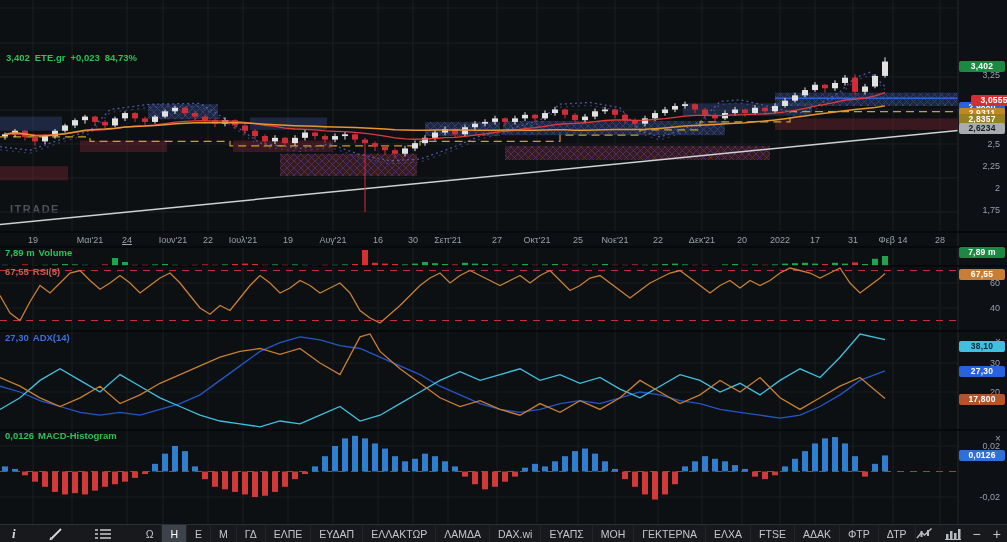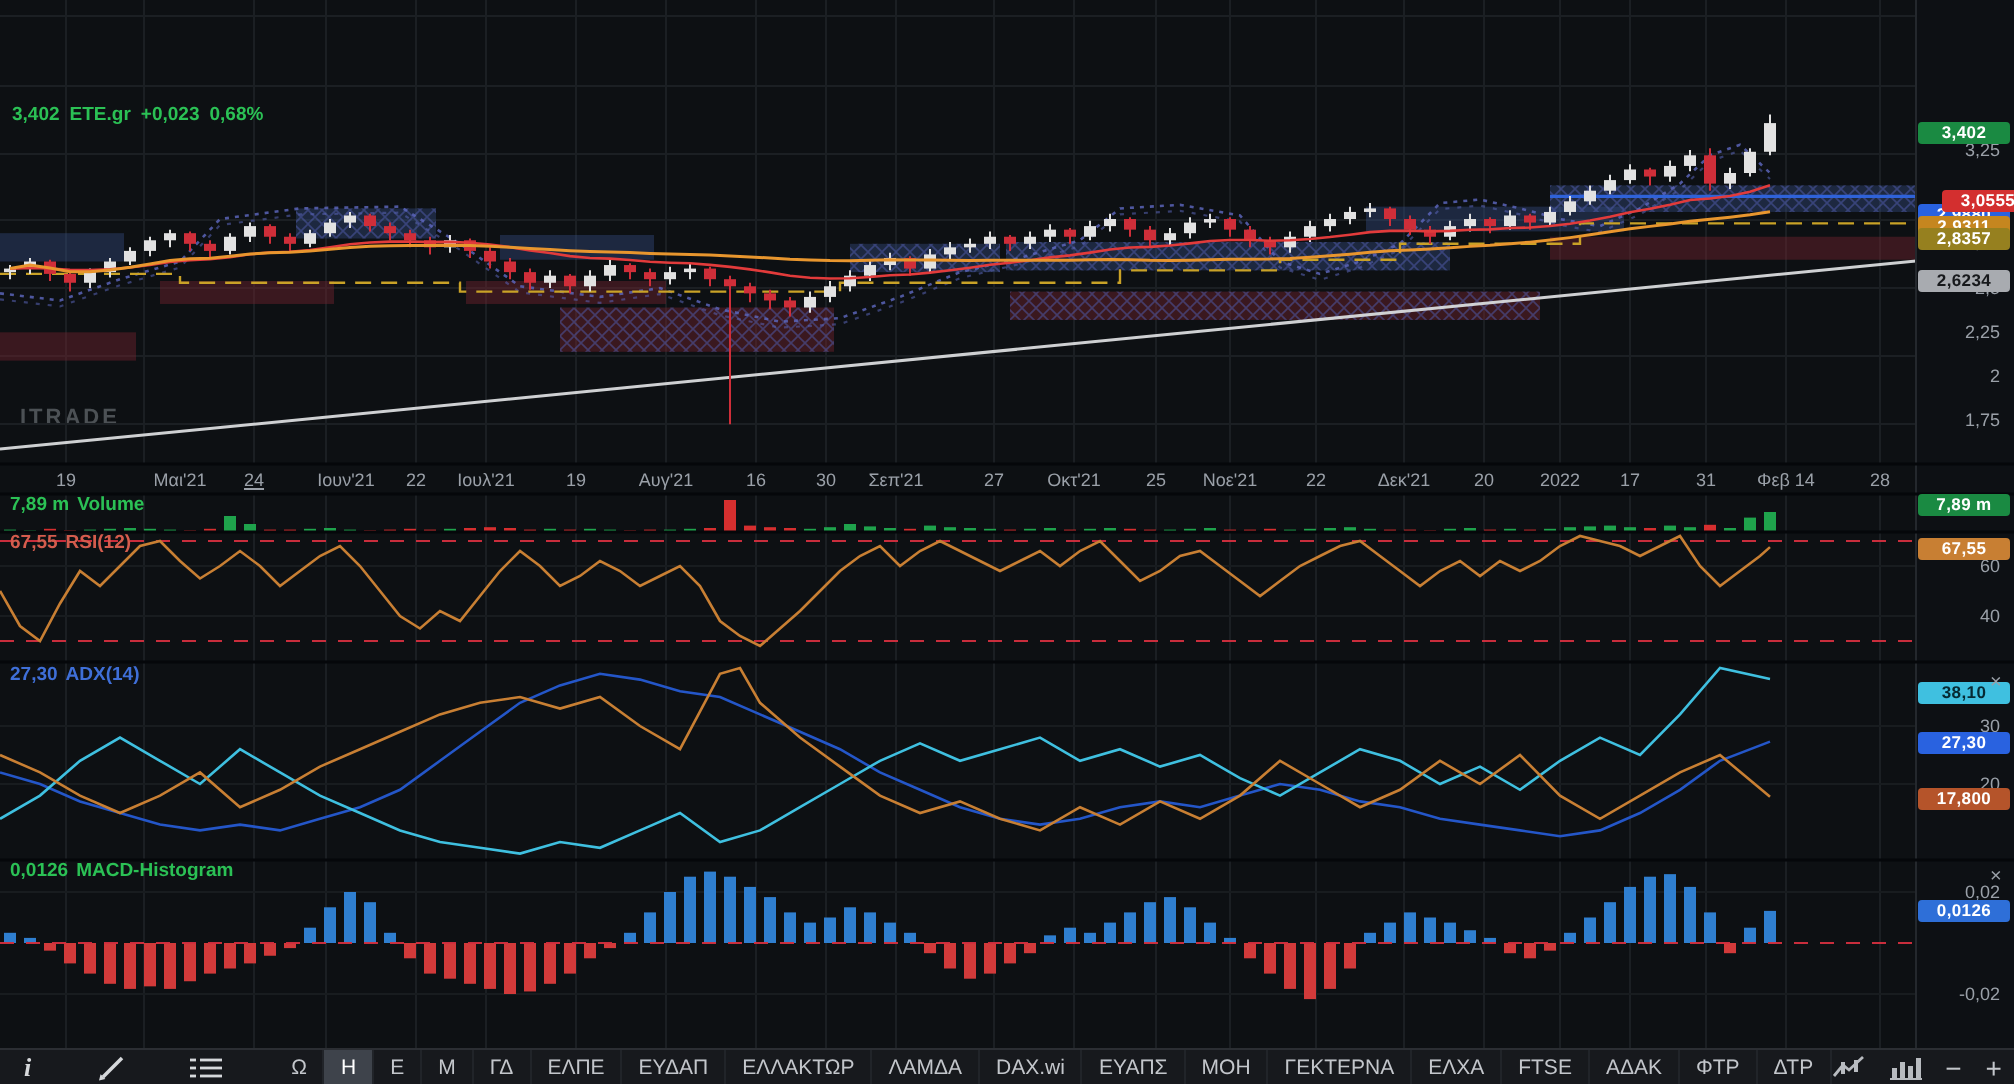--- a/index.html
+++ b/index.html
@@ -497,27 +497,27 @@
       <rect x="958" y="0" width="49" height="524" fill="#0d1014"></rect>
       <line x1="958" y1="0" x2="958" y2="524" stroke="#24282d"></line>
       <line x1="0" y1="232" x2="1007" y2="232" stroke="#05070a" stroke-width="1.5"></line>
       <line x1="0" y1="247" x2="1007" y2="247" stroke="#05070a" stroke-width="1.5"></line>
       <line x1="0" y1="266" x2="1007" y2="266" stroke="#05070a" stroke-width="1.5"></line>
       <line x1="0" y1="331" x2="1007" y2="331" stroke="#05070a" stroke-width="1.5"></line>
       <line x1="0" y1="430" x2="1007" y2="430" stroke="#05070a" stroke-width="1.5"></line>
     </svg>
   <div id="ov">
     <div class="syminfo">
-      <span>3,402</span><span>ETE.gr</span><span>+0,023</span><span>0,68%</span>
+      <span>3,402</span><span>ETE.gr</span><span>+0,023</span><span>84,73%</span>
     </div>
     <div class="plabel" style="top:247px;color:#2bc155">
       <span>7,89 m</span><span>Volume</span>
     </div>
     <div class="plabel" style="top:266px;color:#d45c4d">
-      <span>67,55</span><span>RSI(12)</span>
+      <span>67,55</span><span>RSI(5)</span>
     </div>
     <div class="plabel" style="top:332px;color:#3f6fd8">
       <span>27,30</span><span>ADX(14)</span>
     </div>
     <div class="plabel" style="top:430px;color:#2bc155">
       <span>0,0126</span><span>MACD-Histogram</span>
     </div>
   <div class="rtick" style="top: 69.5px;">3,25</div>
       <div class="rtick" style="top: 115.5px;">2,75</div>
       <div class="rtick" style="top: 138.5px;">2,5</div>
@@ -528,21 +528,21 @@
       <div class="rtick" style="top: 302.5px;">40</div>
       <div class="rtick" style="top: 357.5px;">30</div>
       <div class="rtick" style="top: 386.5px;">20</div>
       <div class="rtick" style="top: 440.5px;">0,02</div>
       <div class="rtick" style="top: 491.5px;">-0,02</div>
       <div class="badge" style="top: 101.5px; background: rgb(41, 98, 224); color: rgb(255, 255, 255);">2,9880</div>
       <div class="badge" style="top: 60.5px; background: rgb(26, 138, 66); color: rgb(255, 255, 255);">3,402</div>
       <div class="badge" style="top: 94.5px; background: rgb(211, 47, 47); color: rgb(255, 255, 255); margin-left: 12px;">3,0555</div>
       <div class="badge" style="top: 107.5px; background: rgb(197, 134, 31); color: rgb(255, 255, 255);">2,9311</div>
       <div class="badge" style="top: 113.5px; background: rgb(150, 128, 31); color: rgb(255, 255, 255);">2,8357</div>
-      <div class="badge" style="top: 135px; background: rgb(168, 171, 176); color: rgb(23, 25, 28);">2,6234</div>
+      <div class="badge" style="top: 123px; background: rgb(168, 171, 176); color: rgb(23, 25, 28);">2,6234</div>
       <div class="badge" style="top: 246.5px; background: rgb(26, 138, 66); color: rgb(255, 255, 255);">7,89 m</div>
       <div class="badge" style="top: 268.5px; background: rgb(200, 127, 51); color: rgb(255, 255, 255);">67,55</div>
       <div class="badge" style="top: 340.5px; background: rgb(63, 192, 224); color: rgb(6, 42, 51);">38,10</div>
       <div class="badge" style="top: 365.5px; background: rgb(41, 98, 224); color: rgb(255, 255, 255);">27,30</div>
       <div class="badge" style="top: 393.5px; background: rgb(181, 84, 42); color: rgb(255, 255, 255);">17,800</div>
       <div class="badge" style="top: 449.5px; background: rgb(46, 111, 216); color: rgb(255, 255, 255);">0,0126</div>
       <div class="closer" style="top: 337px;">×</div>
       <div class="closer" style="top: 434px;">×</div>
       <div class="tlabel" style="left: 33px;">19</div>
       <div class="tlabel" style="left: 72px; padding-left: 36px;">Μαι'21</div>

